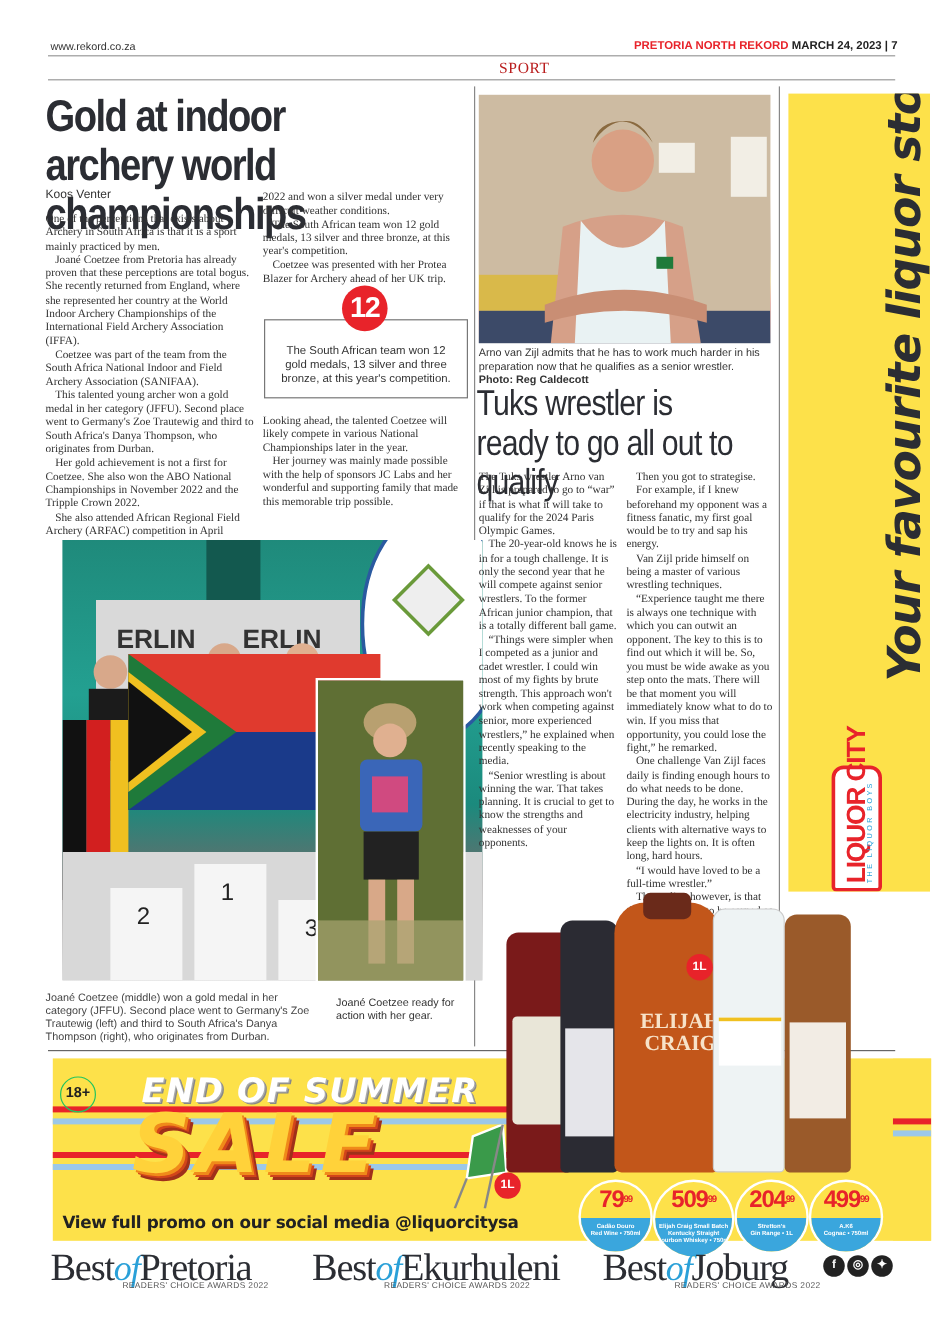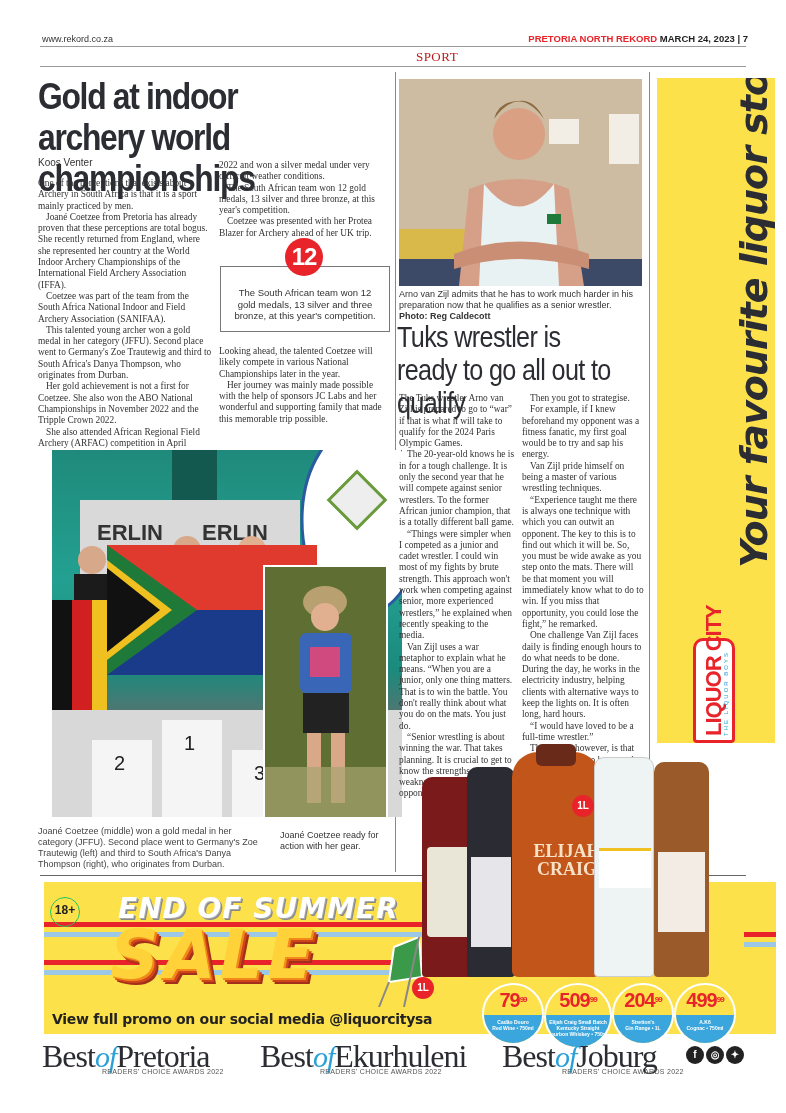--- a/index.html
+++ b/index.html
@@ -189,21 +189,20 @@
 <div class="abs caption2">
   <span>Arno van Zijl admits that he has to work much harder in his preparation now that he qualifies as a senior wrestler.</span><br>
   <span class="credit">Photo: Reg Caldecott</span>
 </div>
 <h2 class="abs headline2">Tuks wrestler is ready to go all out to qualify</h2>
 
 <div class="abs body-text col3">
   <p>The Tuks wrestler Arno van Zijl is prepared to go to “war” if that is what it will take to qualify for the 2024 Paris Olympic Games.</p>
   <p class="ind">The 20-year-old knows he is in for a tough challenge. It is only the second year that he will compete against senior wrestlers. To the former African junior champion, that is a totally different ball game.</p>
   <p class="ind">“Things were simpler when I competed as a junior and cadet wrestler. I could win most of my fights by brute strength. This approach won't work when competing against senior, more experienced wrestlers,” he explained when recently speaking to the media.</p>
-  <p class="ind">Van Zijl uses a war metaphor to explain what he means. “When you are a junior, only one thing matters. That is to win the battle. You don't really think about what you do on the mats. You just do.</p>
   <p class="ind">“Senior wrestling is about winning the war. That takes planning. It is crucial to get to know the strengths and weaknesses of your opponents.</p>
 </div>
 <div class="abs body-text col4">
   <p class="ind">Then you got to strategise.</p>
   <p class="ind">For example, if I knew beforehand my opponent was a fitness fanatic, my first goal would be to try and sap his energy.</p>
   <p class="ind">Van Zijl pride himself on being a master of various wrestling techniques.</p>
   <p class="ind">“Experience taught me there is always one technique with which you can outwit an opponent. The key to this is to find out which it will be. So, you must be wide awake as you step onto the mats. There will be that moment you will immediately know what to do to win. If you miss that opportunity, you could lose the fight,” he remarked.</p>
   <p class="ind">One challenge Van Zijl faces daily is finding enough hours to do what needs to be done. During the day, he works in the electricity industry, helping clients with alternative ways to keep the lights on. It is often long, hard hours.</p>
   <p class="ind">“I would have loved to be a full-time wrestler.”</p>
   <p class="ind">The reality, however, is that there's no money to be earned as an amateur wrestler.</p>

